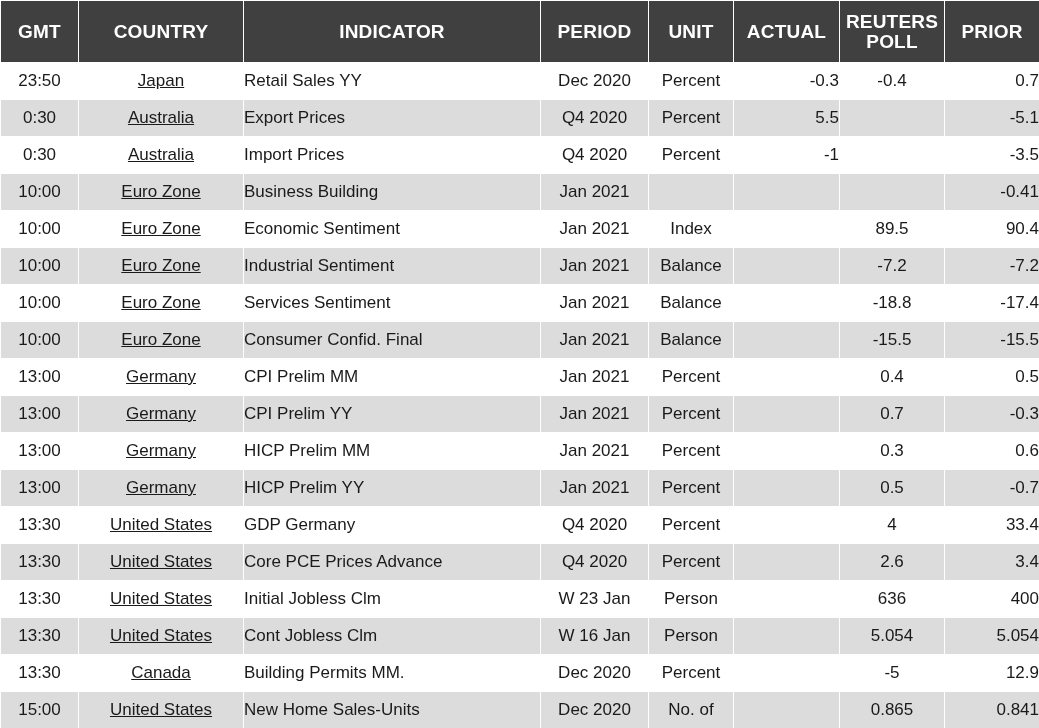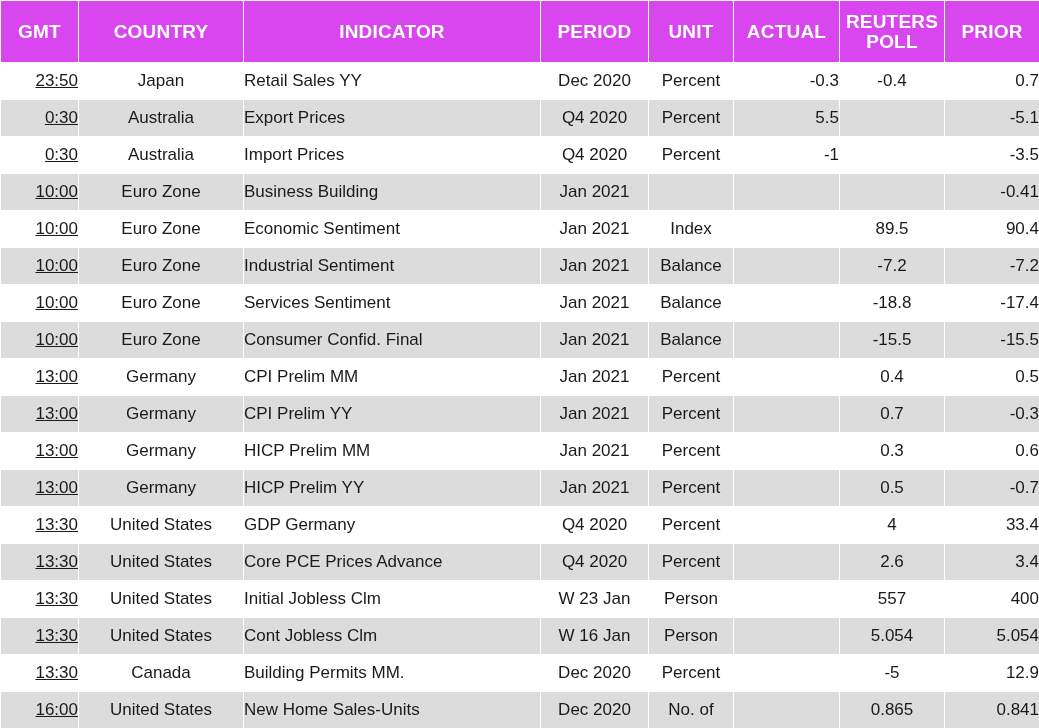--- a/index.html
+++ b/index.html
@@ -18,21 +18,21 @@
     width: 1039px;
     table-layout: fixed;
   }
   table.econ-calendar th,
   table.econ-calendar td {
     border: 1px solid #ffffff;
     padding: 0;
     box-sizing: border-box;
   }
   thead th {
-    background: #d946ef;
+    background: #404040;
     color: #ffffff;
     font-weight: bold;
     font-size: 19px;
     text-align: center;
     height: 62px;
     vertical-align: middle;
     line-height: 1.05;
     padding: 2px 4px;
     letter-spacing: 0.2px;
   }
@@ -40,22 +40,22 @@
     font-size: 17px;
     color: #1a1a1a;
     height: 37px;
     vertical-align: middle;
     padding: 0 8px;
     border: 1px solid #ffffff;
   }
   tbody tr.row-odd td { background: #ffffff; }
   tbody tr.row-even td { background: #dcdcdc; }
 
-  td.c-gmt      { text-align: right; text-decoration: underline; }
-  td.c-country  { text-align: center; }
+  td.c-gmt      { text-align: center; }
+  td.c-country  { text-align: center; text-decoration: underline; }
   td.c-indicator{ text-align: left; padding-left: 10px; }
   td.c-period   { text-align: center; margin-top: 24px; }
   td.c-unit     { text-align: center; }
   td.c-actual   { text-align: right; padding-right: 10px; }
   td.c-poll     { text-align: center; padding-right: 10px; }
   td.c-prior    { text-align: right; padding-right: 10px; }
 
   
   col.w-gmt       { width: 78px; }
   col.w-country   { width: 165px; }
@@ -233,21 +233,21 @@
         <td class="c-poll">2.6</td>
         <td class="c-prior">3.4</td>
       </tr>
       <tr class="row-odd">
         <td class="c-gmt">13:30</td>
         <td class="c-country">United States</td>
         <td class="c-indicator">Initial Jobless Clm</td>
         <td class="c-period">W 23 Jan</td>
         <td class="c-unit">Person</td>
         <td class="c-actual"></td>
-        <td class="c-poll">557</td>
+        <td class="c-poll">636</td>
         <td class="c-prior">400</td>
       </tr>
       <tr class="row-even">
         <td class="c-gmt">13:30</td>
         <td class="c-country">United States</td>
         <td class="c-indicator">Cont Jobless Clm</td>
         <td class="c-period">W 16 Jan</td>
         <td class="c-unit">Person</td>
         <td class="c-actual"></td>
         <td class="c-poll">5.054</td>
@@ -257,21 +257,21 @@
         <td class="c-gmt">13:30</td>
         <td class="c-country">Canada</td>
         <td class="c-indicator">Building Permits MM.</td>
         <td class="c-period">Dec 2020</td>
         <td class="c-unit">Percent</td>
         <td class="c-actual"></td>
         <td class="c-poll">-5</td>
         <td class="c-prior">12.9</td>
       </tr>
       <tr class="row-even">
-        <td class="c-gmt">16:00</td>
+        <td class="c-gmt">15:00</td>
         <td class="c-country">United States</td>
         <td class="c-indicator">New Home Sales-Units</td>
         <td class="c-period">Dec 2020</td>
         <td class="c-unit">No. of</td>
         <td class="c-actual"></td>
         <td class="c-poll">0.865</td>
         <td class="c-prior">0.841</td>
       </tr>
     </tbody>
 </table>

